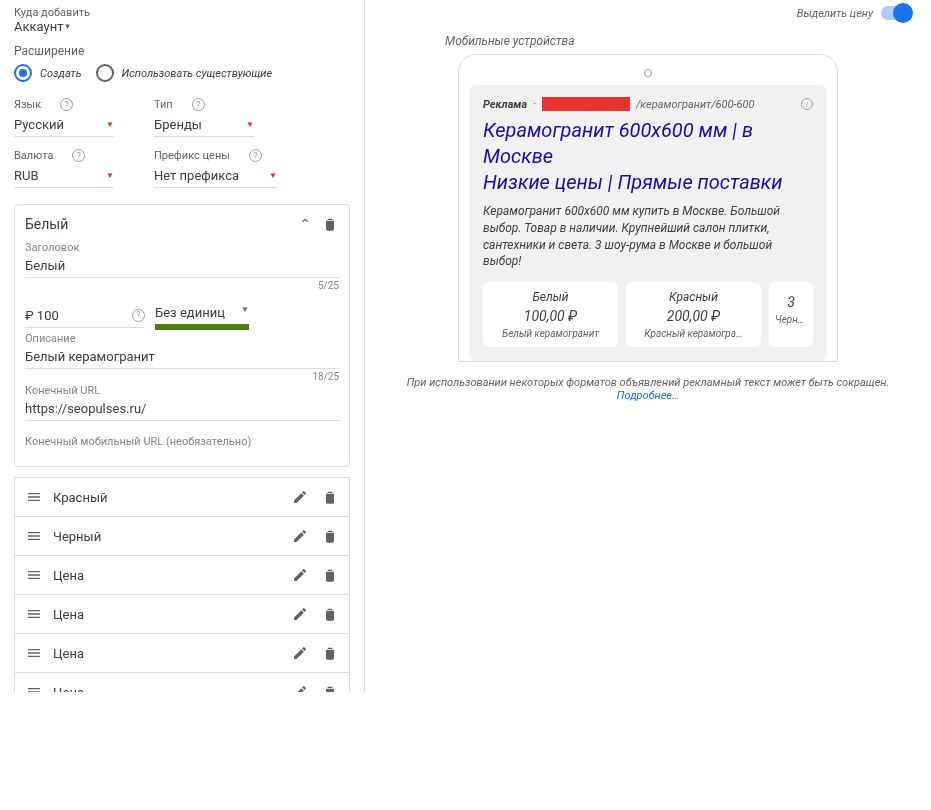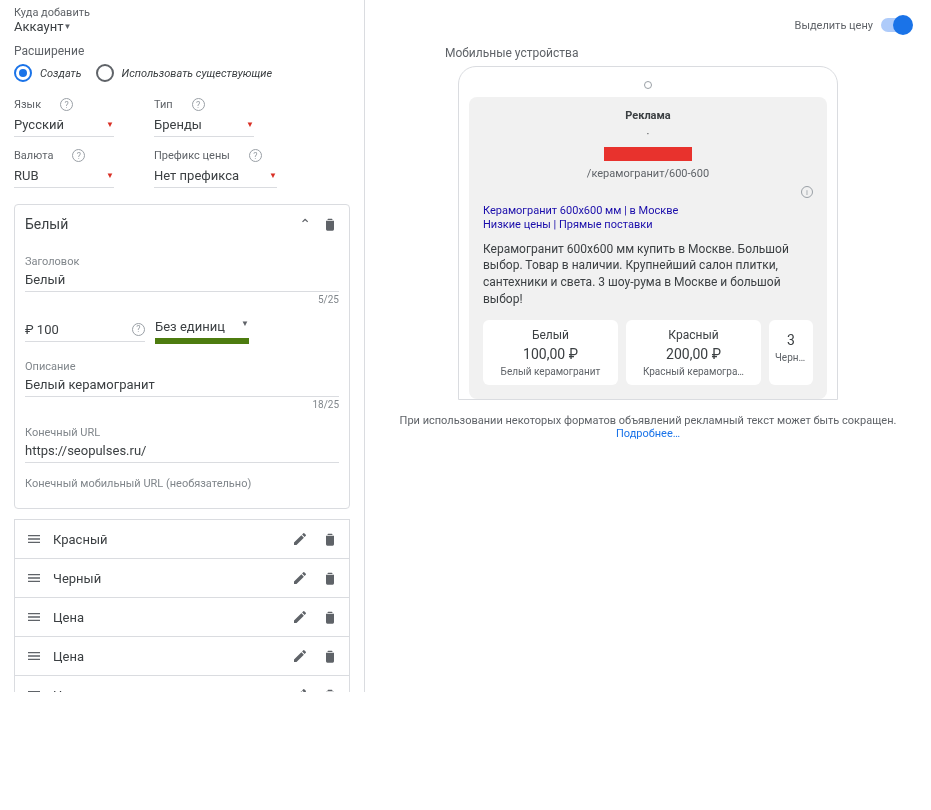--- a/index.html
+++ b/index.html
@@ -1,19 +1,19 @@
 <!DOCTYPE html>
 <html><head>
 <meta charset="utf-8">
 <style>
 * { box-sizing: border-box; margin: 0; padding: 0; }
 body { font-family: Roboto, Arial, sans-serif; font-size: 13px; color: #3c4043; background: #fff; width: 931px; }
 .container { display: flex; height: 692px; }
 .left-panel { width: 365px; border-right: 1px solid #dadce0; overflow: hidden; }
-.right-panel { flex: 1; padding: 12px 20px; }
+.right-panel { flex: 1; padding: 0 20px; font-style: italic; }
 .label-sm { font-size: 11px; color: #5f6368; }
 .account-row { padding: 6px 14px; }
 .account-sel { display: flex; align-items: center; font-size: 13px; color: #3c4043; cursor: pointer; }
 .tri { font-size: 8px; color: #5f6368; }
 .ext-label { padding: 4px 14px 6px; font-size: 12px; color: #5f6368; }
 .radio-row { display: flex; gap: 14px; padding: 0 14px 10px; align-items: center; }
 .radio-opt { display: flex; align-items: center; gap: 8px; font-size: 11px; cursor: pointer; font-style: italic; }
 .radio { width: 18px; height: 18px; border: 2px solid #5f6368; border-radius: 50%; display: flex; align-items: center; justify-content: center; }
 .radio.sel { border-color: #1a73e8; }
 .radio.sel::after { content: ""; width: 8px; height: 8px; background: #1a73e8; border-radius: 50%; }
@@ -23,21 +23,21 @@
 .help { width: 13px; height: 13px; border: 1px solid #9aa0a6; border-radius: 50%; display: inline-flex; align-items: center; justify-content: center; font-size: 9px; color: #9aa0a6; }
 .dd-val { display: flex; align-items: center; gap: 30px; font-size: 13px; color: #3c4043; border-bottom: 1px solid #dadce0; padding: 4px 0; cursor: pointer; min-width: 100px; justify-content: space-between; }
 .dd-val .tri { color: #d93025; }
 .card { margin: 10px 14px 0; border: 1px solid #dadce0; border-radius: 4px; }
 .card-hd { display: flex; align-items: center; justify-content: space-between; padding: 10px 10px 6px; }
 .card-title { font-size: 14px; }
 .card-ctrl { display: flex; gap: 10px; align-items: center; }
 .caret { font-size: 14px; color: #5f6368; cursor: pointer; }
 .trash, .pencil, .drag { width: 18px; height: 18px; color: #5f6368; cursor: pointer; display: inline-flex; align-items: center; justify-content: center; }
 .card-body { padding: 0 10px 10px; }
-.field-lbl { font-size: 11px; color: #80868b; margin-top: 16px; }
+.field-lbl { font-size: 11px; color: #80868b; margin-top: 2px; }
 .field-val { font-size: 13px; color: #3c4043; padding: 4px 0; border-bottom: 1px solid #dadce0; }
 .counter { font-size: 10px; color: #80868b; text-align: right; margin-top: 2px; }
 .price-row { display: flex; align-items: center; gap: 10px; margin-top: 10px; }
 .price-in { flex: 0 0 120px; border-bottom: 1px solid #dadce0; padding: 4px 0; font-size: 13px; display: flex; align-items: center; justify-content: space-between; }
 .unit-dd { border-bottom: 6px solid #4d7c0f; padding: 4px 0; font-size: 13px; display: flex; align-items: flex-start; gap: 16px; cursor: pointer; }
 .mob-url { font-size: 11px; color: #80868b; padding: 14px 0 8px; }
 .item-row { display: flex; align-items: center; justify-content: space-between; border: 1px solid #dadce0; border-top: none; padding: 10px 10px; margin: 0 14px; }
 .item-row.first { border-top: 1px solid #dadce0; margin-top: 10px; }
 .item-left { display: flex; align-items: center; gap: 10px; font-size: 13px; }
 .item-right { display: flex; align-items: center; gap: 12px; }
@@ -45,26 +45,26 @@
 .expand-chev { color: #1a73e8; font-size: 14px; }
 .expand-txt { color: #1a73e8; font-size: 13px; }
 .top-right { display: flex; justify-content: flex-end; align-items: center; gap: 8px; padding: 6px 0 14px; }
 .toggle { width: 30px; height: 14px; background: #aecbfa; border-radius: 7px; position: relative; cursor: pointer; }
 .toggle::after { content: ""; position: absolute; right: -2px; top: -3px; width: 20px; height: 20px; background: #1a73e8; border-radius: 50%; }
 .preview-lbl { font-size: 12px; color: #5f6368; margin-left: 60px; margin-bottom: 6px; }
 .phone { width: 380px; margin: 0 auto; border: 1px solid #dadce0; border-radius: 18px 18px 0 0; padding: 10px 10px 0; }
 .notch { display: flex; justify-content: center; padding: 4px 0 8px; }
 .notch-c { width: 8px; height: 8px; border: 1px solid #9aa0a6; border-radius: 50%; }
 .ad-card { background: #f1f1f1; border-radius: 8px; padding: 12px 14px 14px; }
-.ad-top { display: flex; align-items: center; gap: 6px; font-size: 11px; margin-bottom: 6px; flex-direction: column; }
+.ad-top { display: flex; align-items: center; gap: 6px; font-size: 11px; margin-bottom: 6px; }
 .ad-bold { font-weight: bold; color: #3c4043; }
 .redbox { width: 88px; height: 14px; background: #e8322d; }
 .ad-url { color: #5f6368; font-size: 11px; }
 .info { width: 12px; height: 12px; border: 1px solid #9aa0a6; border-radius: 50%; font-size: 8px; display: inline-flex; align-items: center; justify-content: center; color: #9aa0a6; margin-left: auto; }
-.ad-title { color: #1a0dab; font-size: 11px; line-height: 1.3; margin-bottom: 8px; }
+.ad-title { color: #1a0dab; font-size: 20px; line-height: 1.3; margin-bottom: 8px; }
 .ad-desc { font-size: 12px; color: #3c4043; line-height: 1.4; margin-bottom: 12px; }
 .price-cards { display: flex; gap: 8px; }
 .p-card { background: #fff; border-radius: 6px; padding: 8px 6px; text-align: center; flex: 1; min-width: 0; overflow: hidden; }
 .p-card.third { flex: 0 0 44px; }
 .p-name { font-size: 12px; color: #3c4043; margin-bottom: 4px; }
 .p-price { font-size: 14px; color: #3c4043; margin-bottom: 4px; }
 .p-desc { font-size: 10px; color: #5f6368; white-space: nowrap; overflow: hidden; text-overflow: ellipsis; }
 .note { font-size: 11px; color: #5f6368; text-align: center; margin-top: 14px; }
 .note a { color: #1a73e8; text-decoration: none; }
 svg { width: 16px; height: 16px; fill: #5f6368; }

